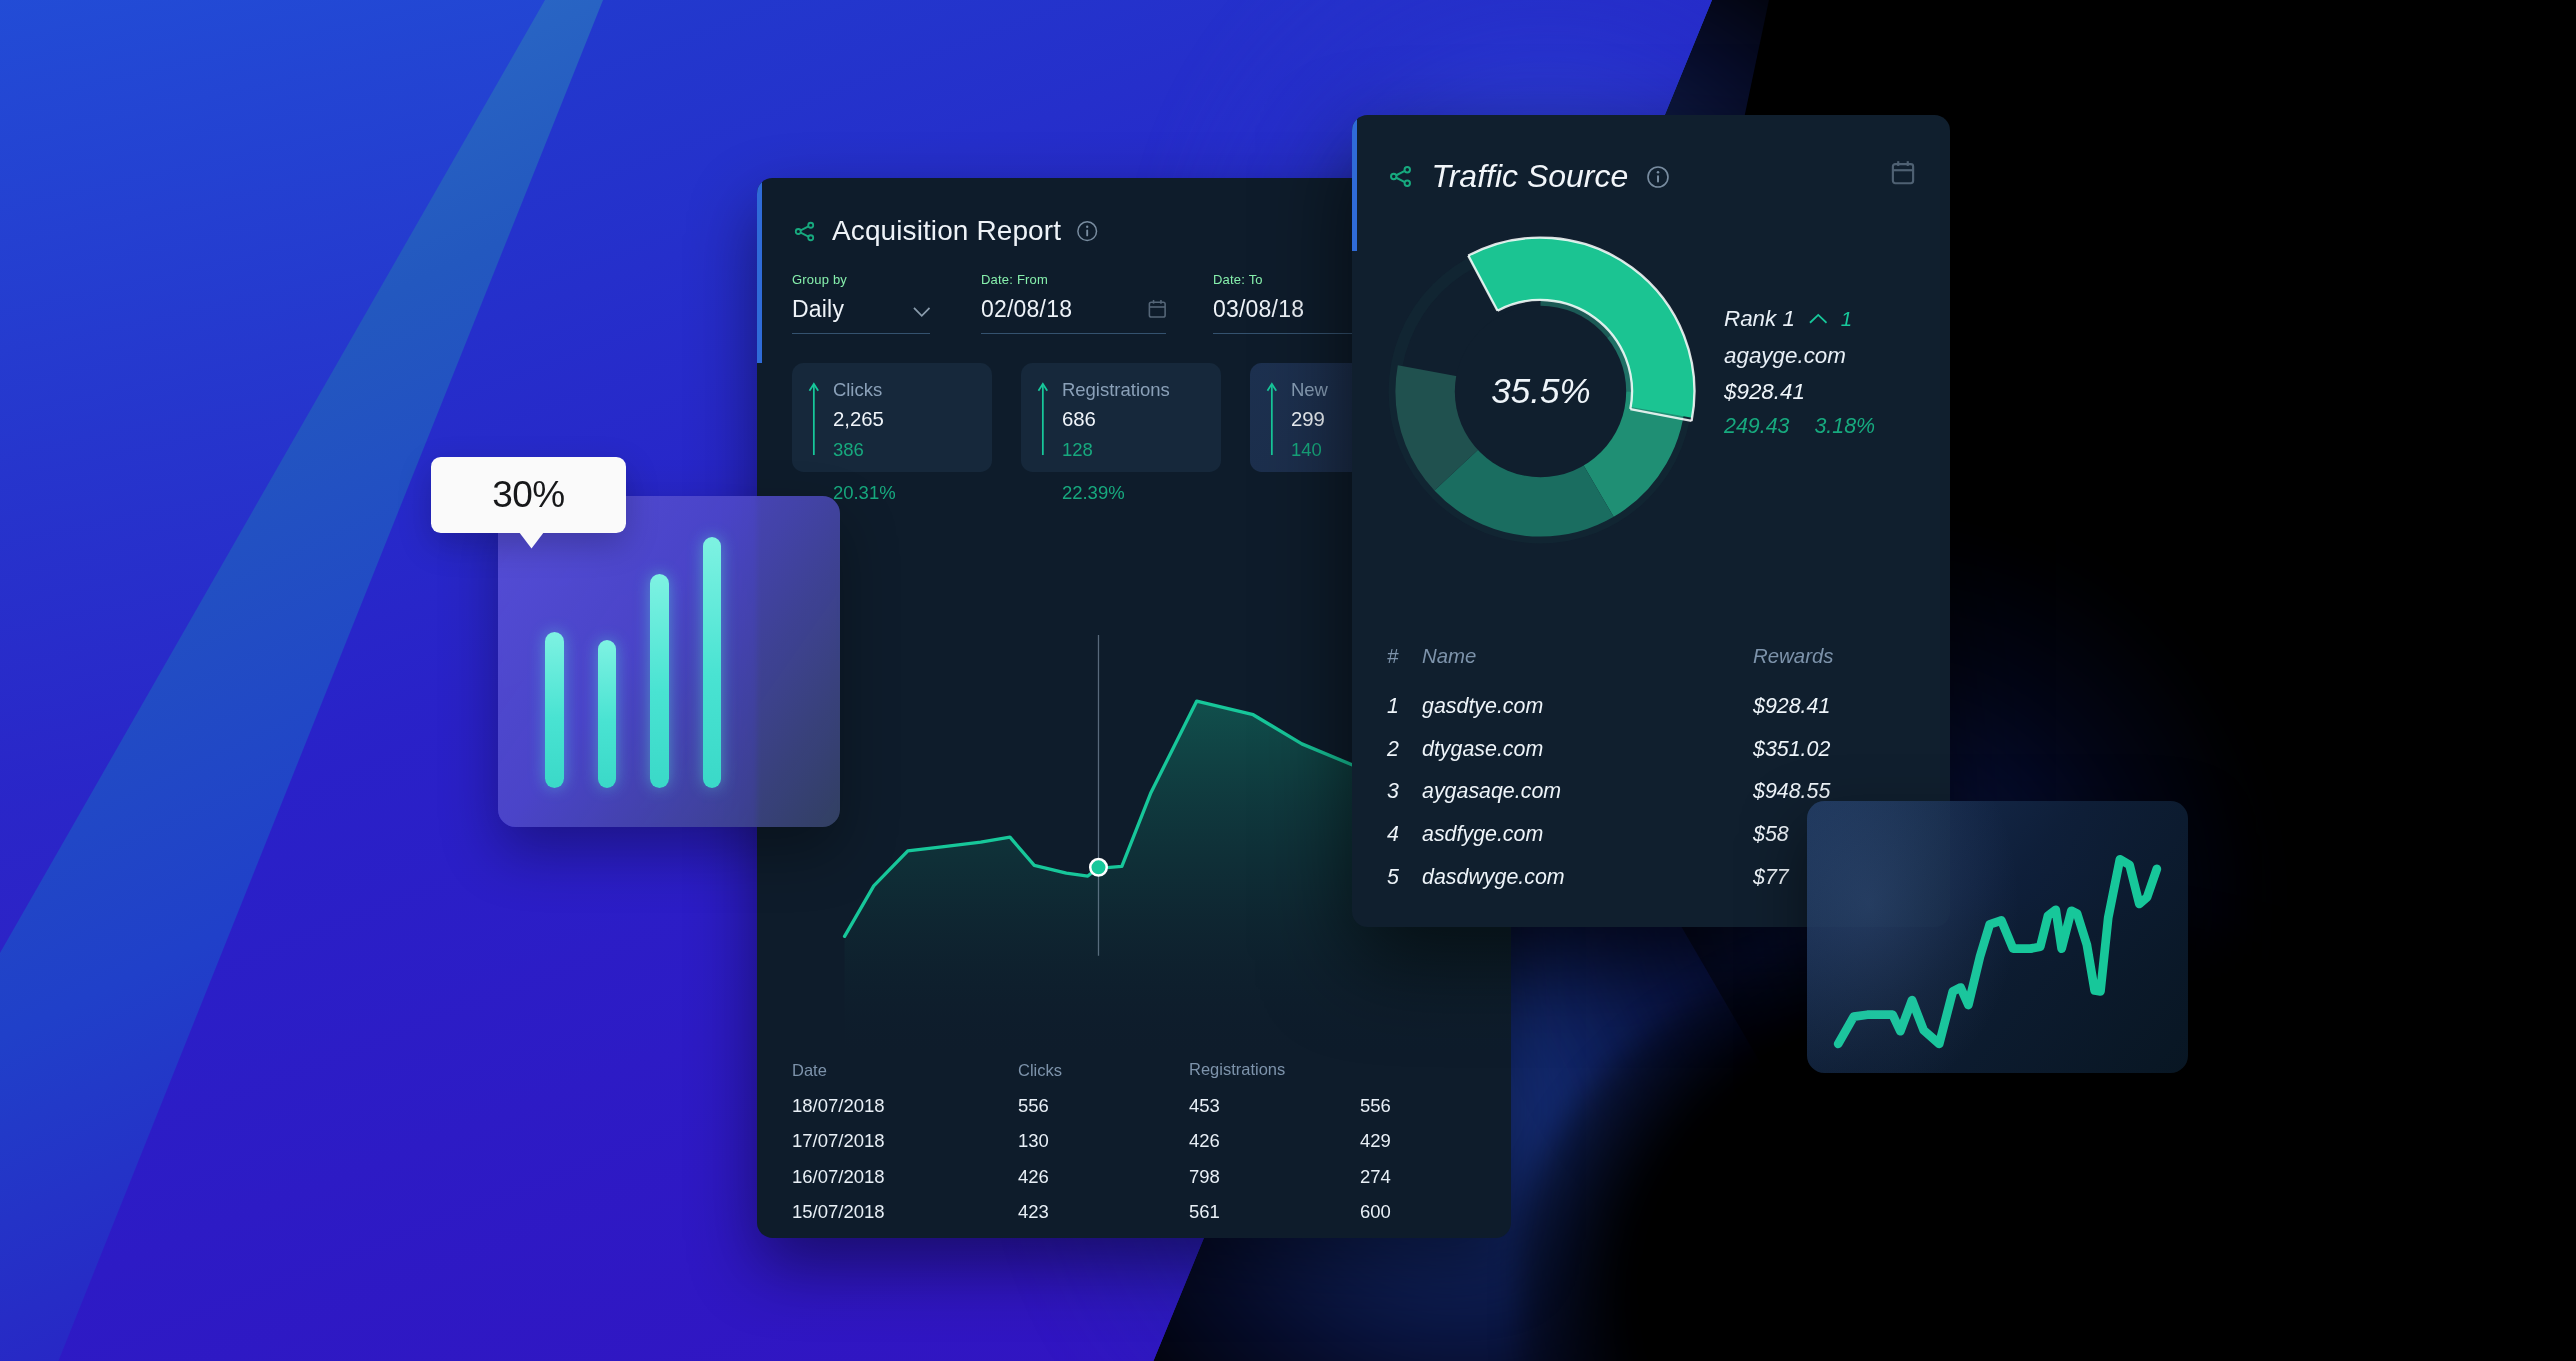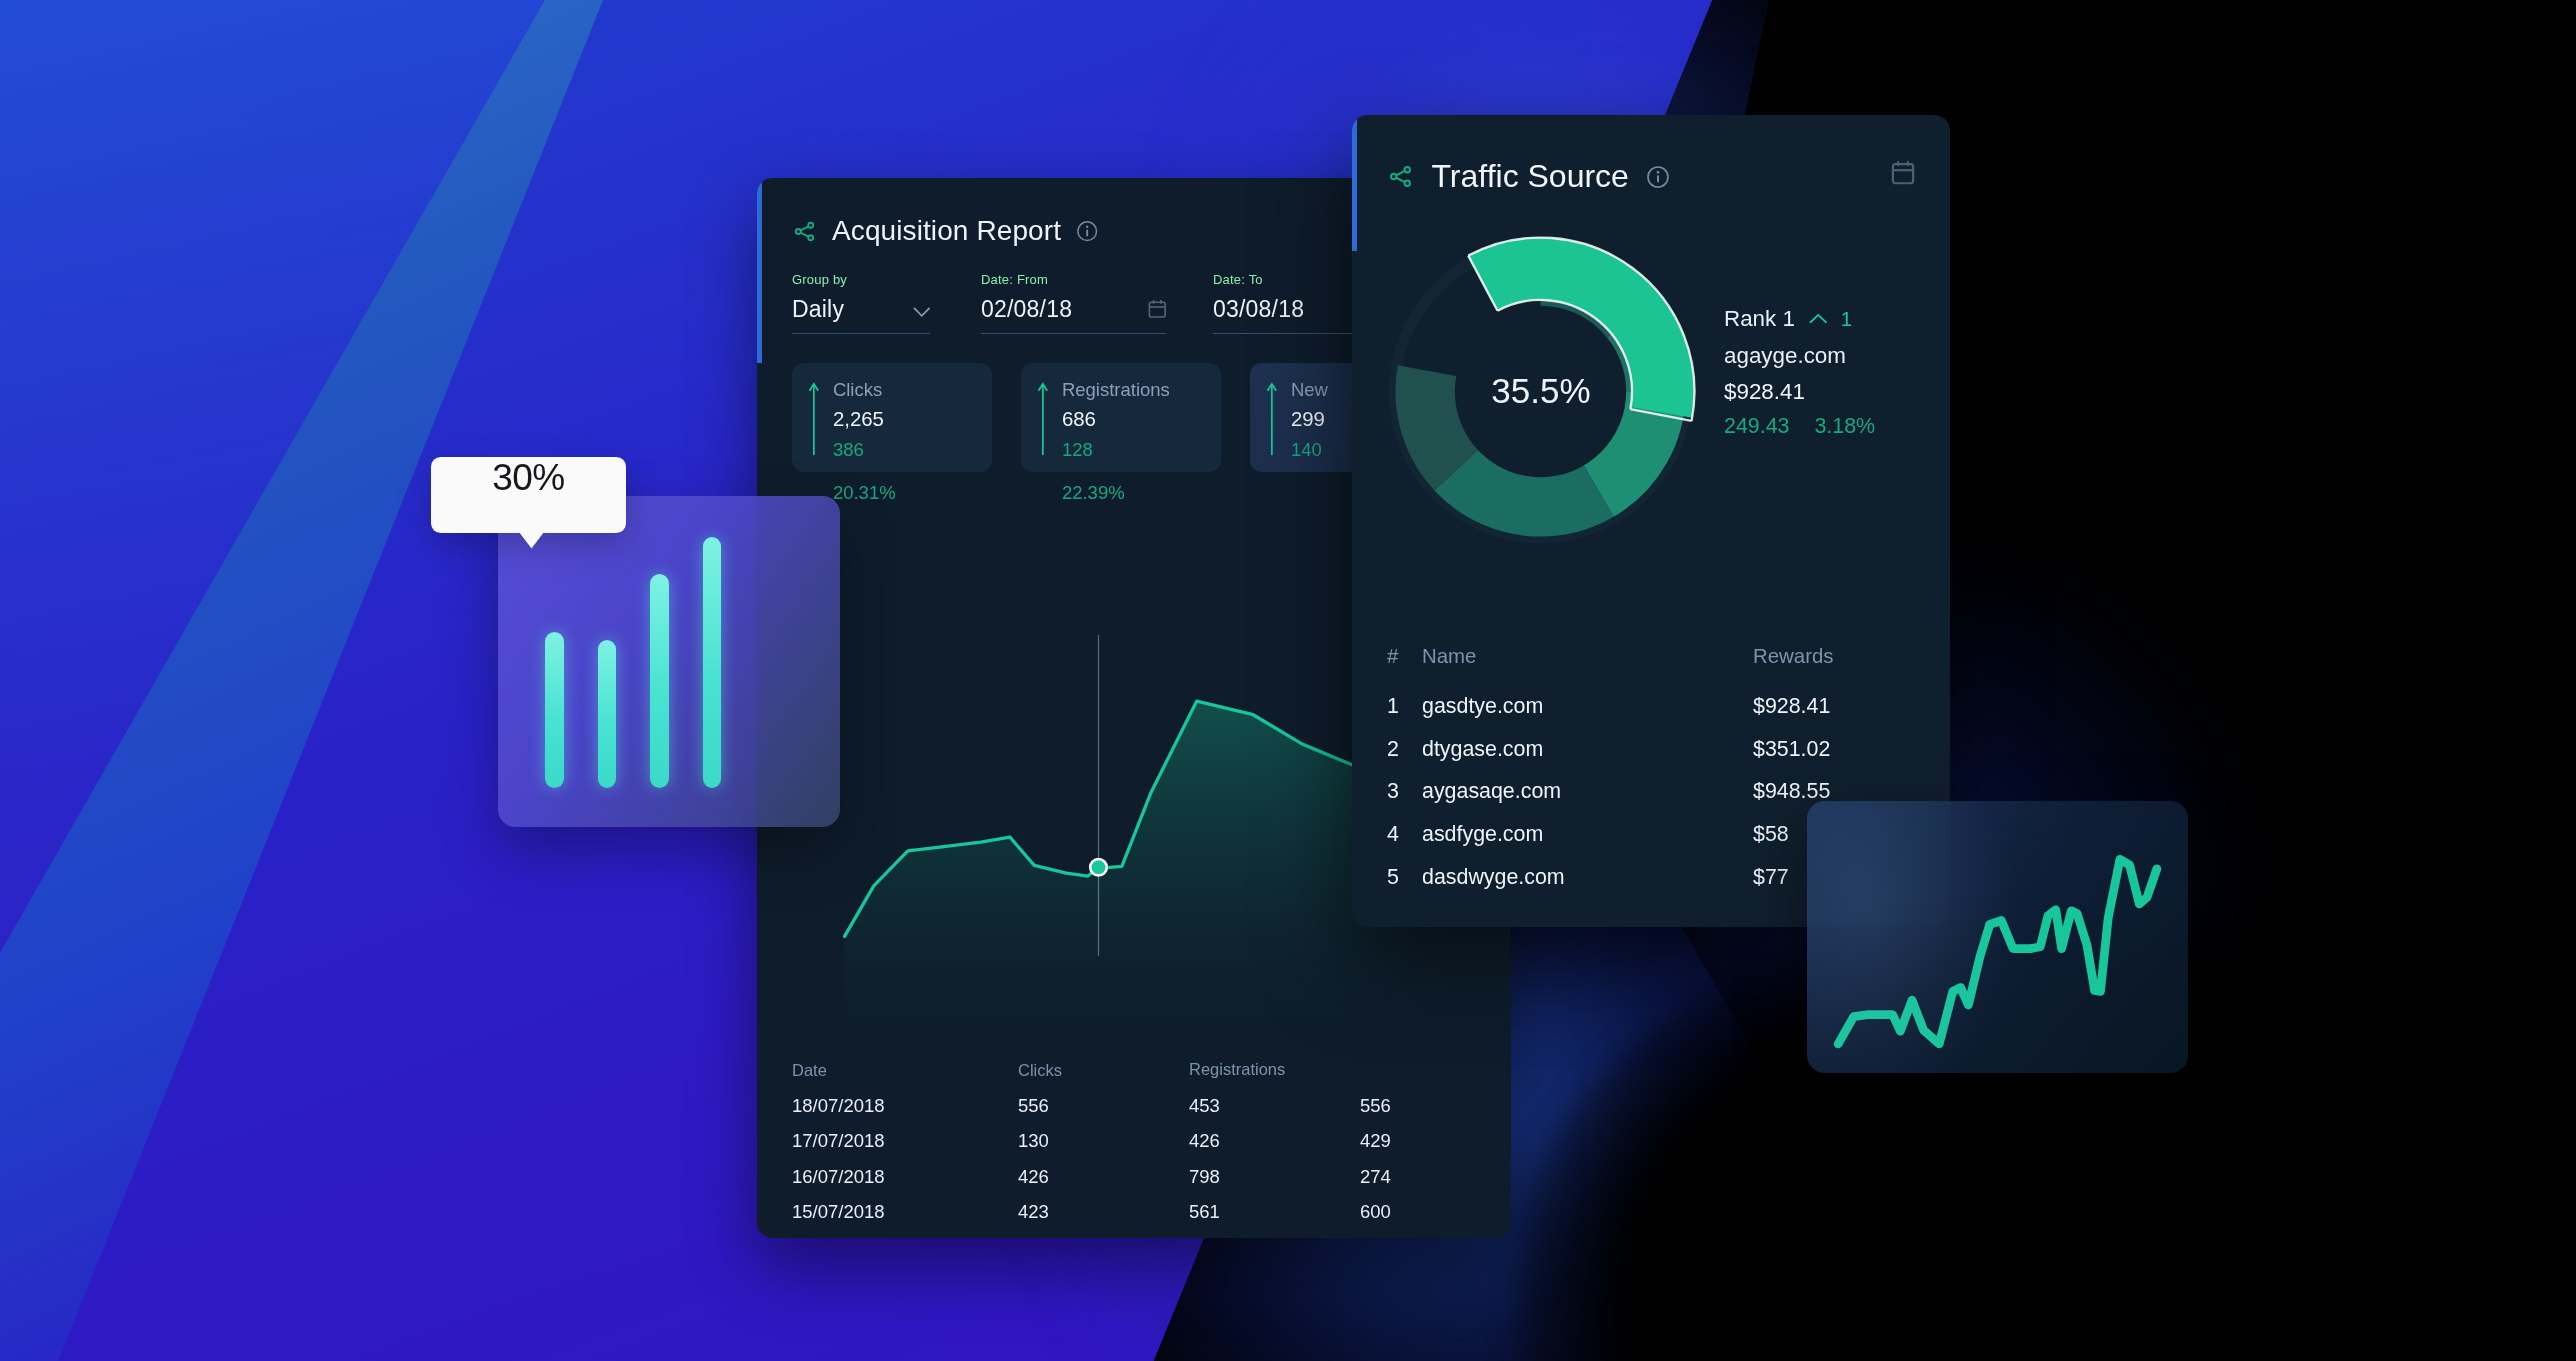--- a/index.html
+++ b/index.html
@@ -103,20 +103,21 @@
   .dt-row div { font-size:18.5px; color:#e8eff6; padding:6.8px 0; }
   .c1 { width:226px; } .c2 { width:171px; } .c3 { width:171px; } .c4 { width:117px; }
   .dt-head .c3 { max-width:93px; line-height:1.05; }
 
   
   #traffic {
     left:1352px; top:115px; width:598px; height:812px;
     background:#101f2e;
     box-shadow:0 35px 88px rgba(0,0,0,.62);
     overflow:hidden;
+    font-style:italic;
   }
   #traffic .acc-edge { position:absolute; left:0; top:0; width:4.9px; height:136px; background:#2f6bd8; }
   .ts-head { display:flex; align-items:center; gap:17.5px; padding:43px 0 0 35px; position:relative; }
   .ts-title { font-size:32px; color:#f2f6fa; }
   .ts-cal { position:absolute; right:35px; top:45px; width:24px; height:25px; opacity:.5; }
 
   .donutrow { position:absolute; left:0; top:107px; width:598px; height:243px; }
   .donut { position:absolute; left:21.4px; top:1.9px; width:335px; height:335px; }
   .donut-center { position:absolute; left:21.4px; top:1.9px; width:335px; height:335px;
     display:flex; align-items:center; justify-content:center; font-size:35px; color:#eef4f9; }
@@ -141,21 +142,21 @@
     background:linear-gradient(125deg, rgba(88,80,215,.93) 0%, rgba(78,72,200,.9) 42%, rgba(58,72,110,.82) 100%);
     box-shadow:0 25px 58px rgba(0,0,0,.32);
     backdrop-filter:blur(1.9px);
   }
   .bars { position:absolute; left:47px; bottom:39px; display:flex; align-items:flex-end; gap:34px; }
   .bar { width:18.5px; border-radius:11.7px;
          background:linear-gradient(180deg,#7ef2e2 0%,#49e3d2 55%,#3ad9c8 100%);
          box-shadow:0 0 15.6px rgba(90,235,220,.45); }
   #bubble {
     position:absolute; left:431px; top:457px; width:195px; height:76px; border-radius:9.7px;
-    background:#fafafa; display:flex; align-items:flex-start; justify-content:center;
+    background:#fafafa; display:flex; align-items:center; justify-content:center;
     box-shadow:0 11.7px 33px rgba(0,0,0,.22);
   }
   #bubble .pct { font-size:37px; color:#17181a; letter-spacing:-0.5px; }
   #bubble .tail { position:absolute; left:88px; bottom:-15.6px; width:25px; height:16.5px; background:#fafafa;
                   clip-path:polygon(0 0,100% 0,50% 100%); }
 
   
   #minicard {
     left:1807px; top:801px; width:381px; height:272px; border-radius:17.5px;
     background:linear-gradient(130deg, rgba(30,56,96,.82) 0%, rgba(16,34,60,.86) 45%, rgba(9,24,38,.92) 100%);

